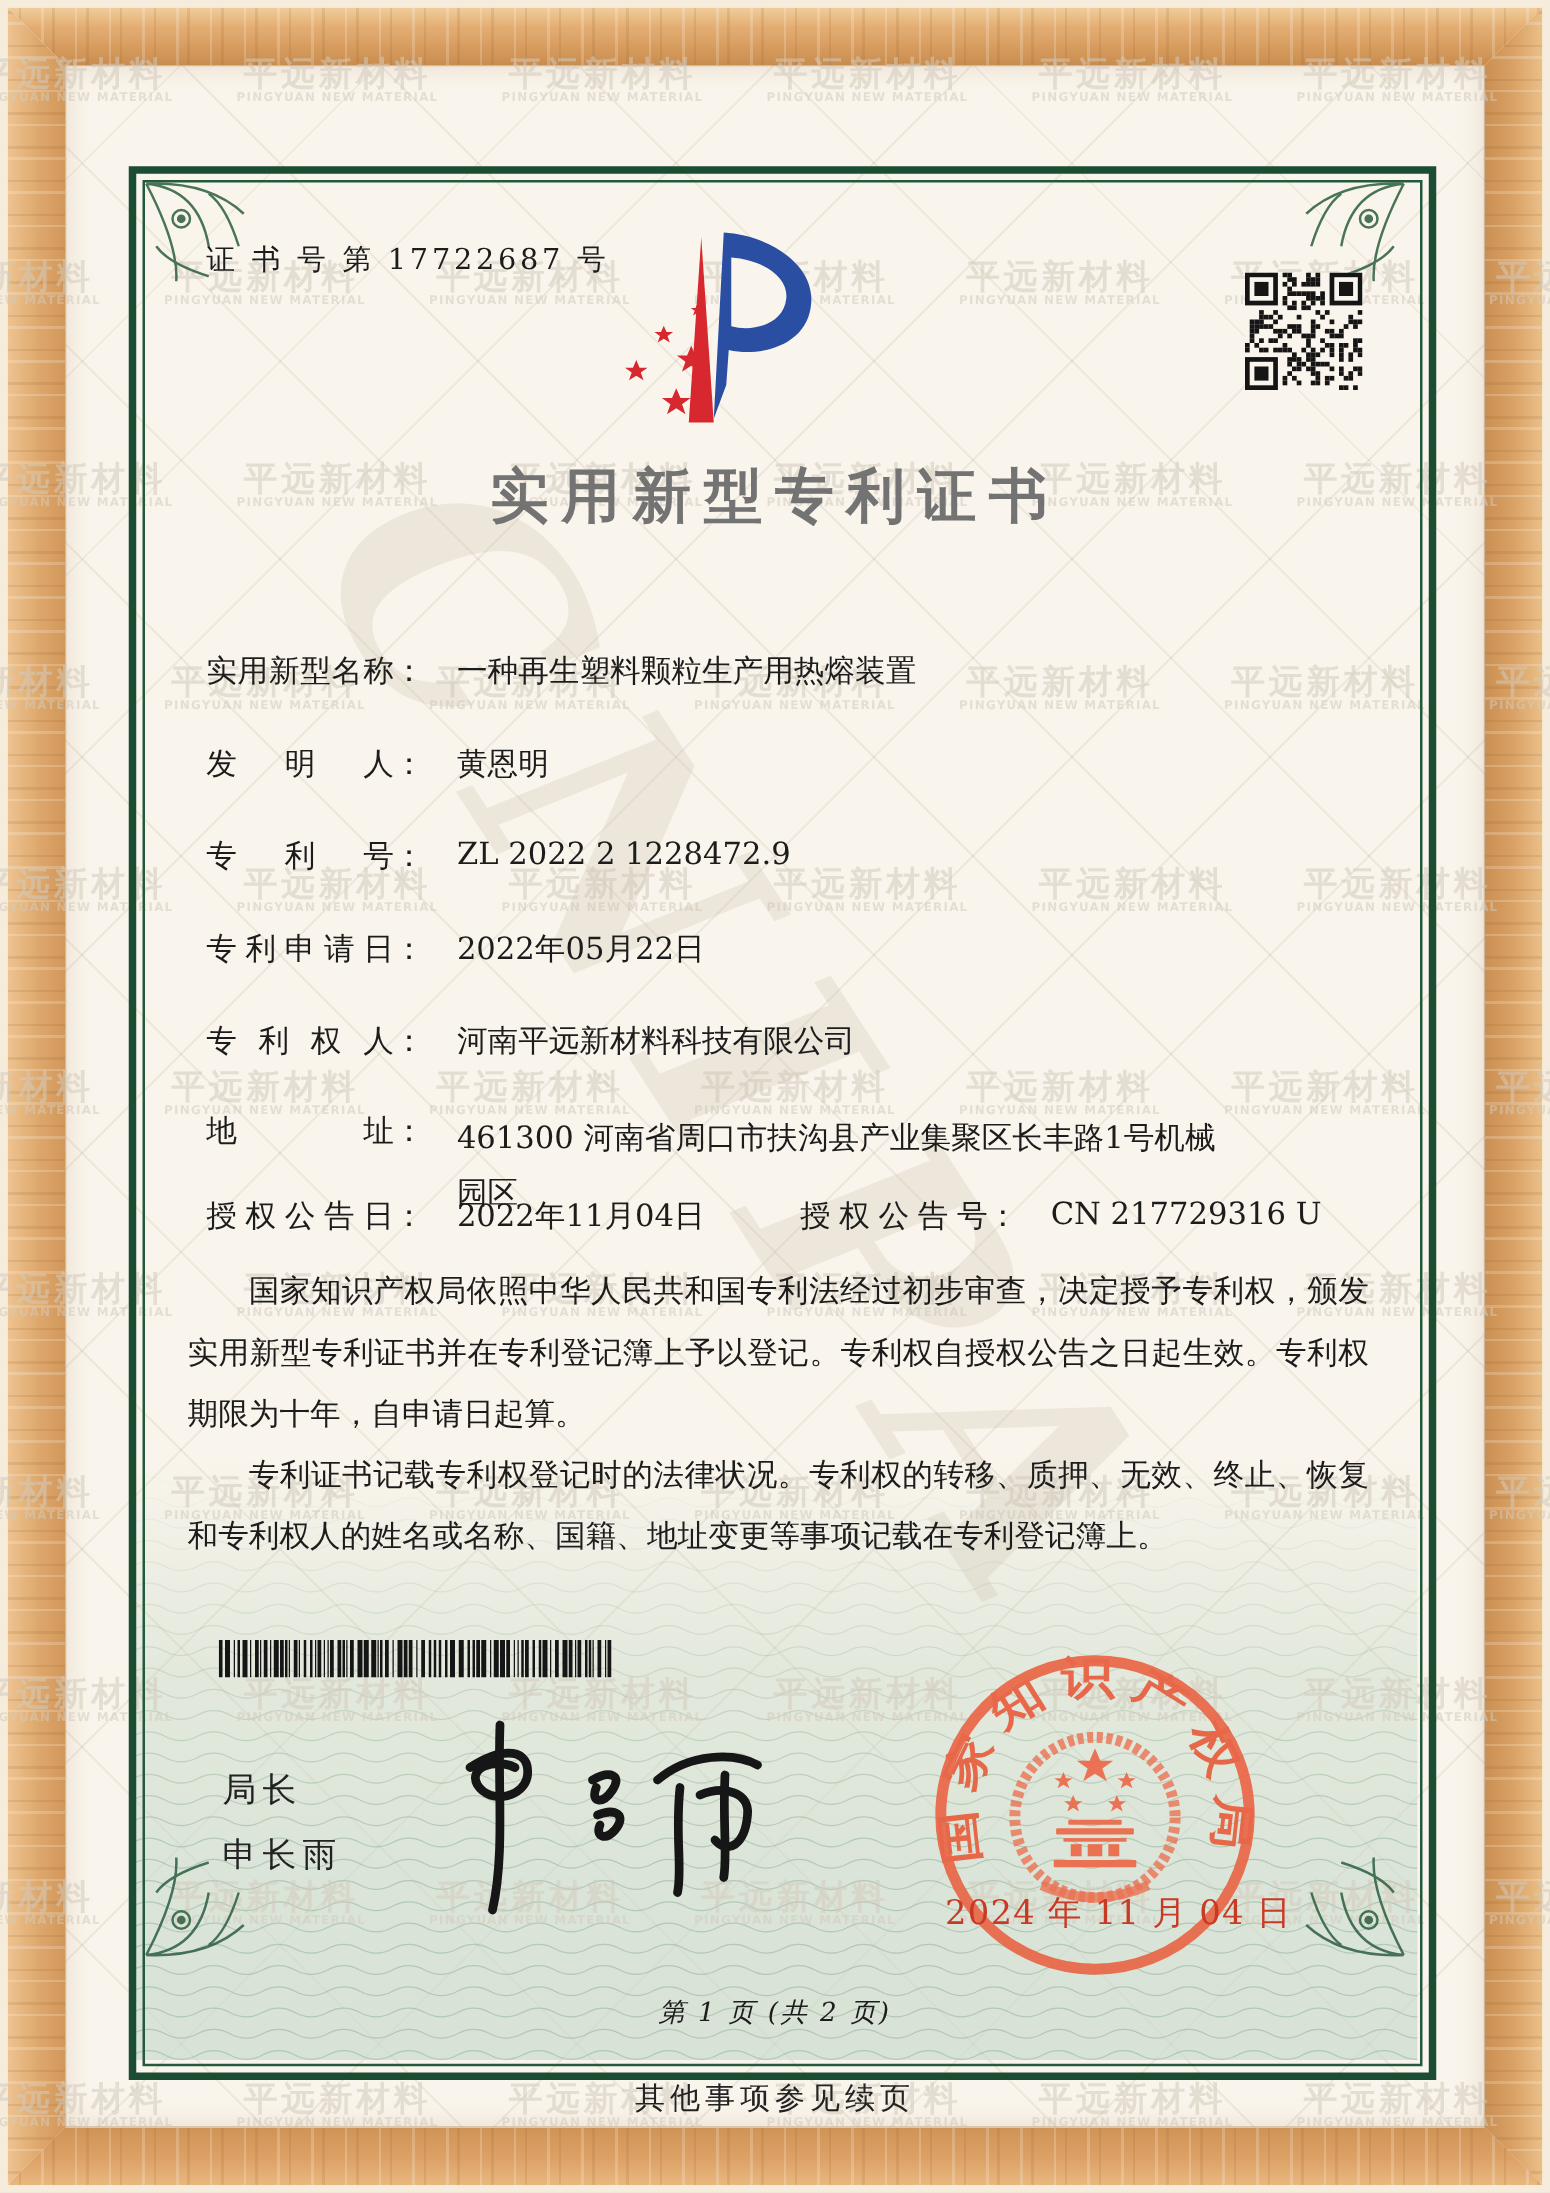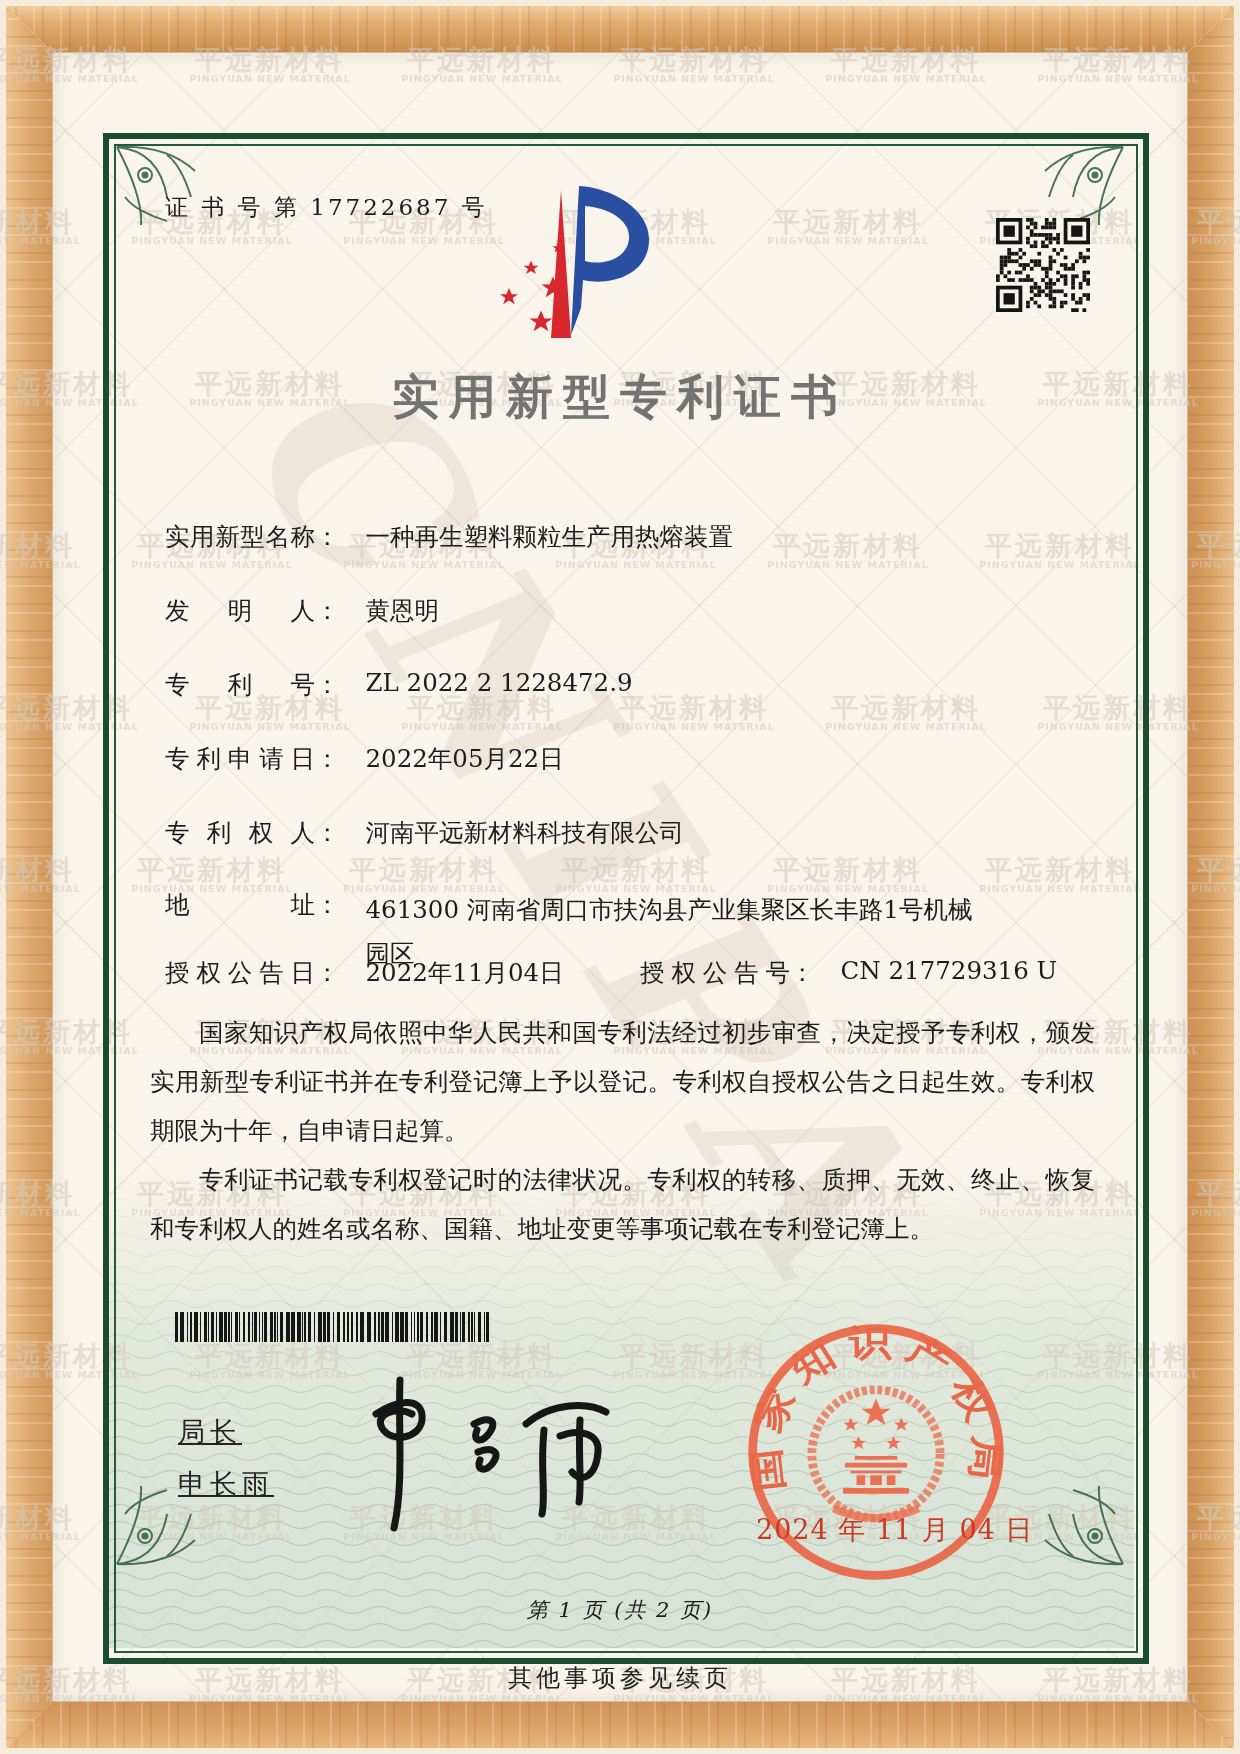--- a/index.html
+++ b/index.html
@@ -65,21 +65,21 @@
   .fcolon{display:inline-block;vertical-align:top;}
   .fvalue{display:inline-block;margin-left:26px;vertical-align:top;}
   .fvalue.wrap{white-space:normal;width:612px;line-height:44px;}
   .grant{position:absolute;left:165px;top:956px;font-size:24.5px;white-space:nowrap;}
   .grant .g2{position:absolute;left:475px;top:0;}
   .bodytext{position:absolute;left:150px;top:1008px;width:945px;font-size:24.5px;
      line-height:49px;text-align:justify;}
   .bodytext p{margin:0;text-indent:2em;}
   .barcode{position:absolute;left:175px;top:1312px;}
   .director{position:absolute;left:178px;font-size:27px;letter-spacing:5px;
-     font-family:"DejaVu Sans",sans-serif;color:#222;text-decoration:underline;}
+     font-family:"DejaVu Sans",sans-serif;color:#222;}
   .sig{position:absolute;left:348px;top:1372px;}
   .seal{position:absolute;left:740px;top:1316px;opacity:.93;}
   .seal-date{position:absolute;left:756px;top:1512px;width:240px;text-align:center;
      font-size:27px;color:#c93a25;letter-spacing:1px;white-space:nowrap;}
   .pageno{position:absolute;left:0;width:100%;top:1596px;text-align:center;font-size:21px;letter-spacing:2px;font-style:italic;}
   .footnote{position:absolute;left:0;width:100%;top:1662px;text-align:center;font-size:24px;letter-spacing:4px;color:#222;}
 </style>
 </head>
 <body>
 

